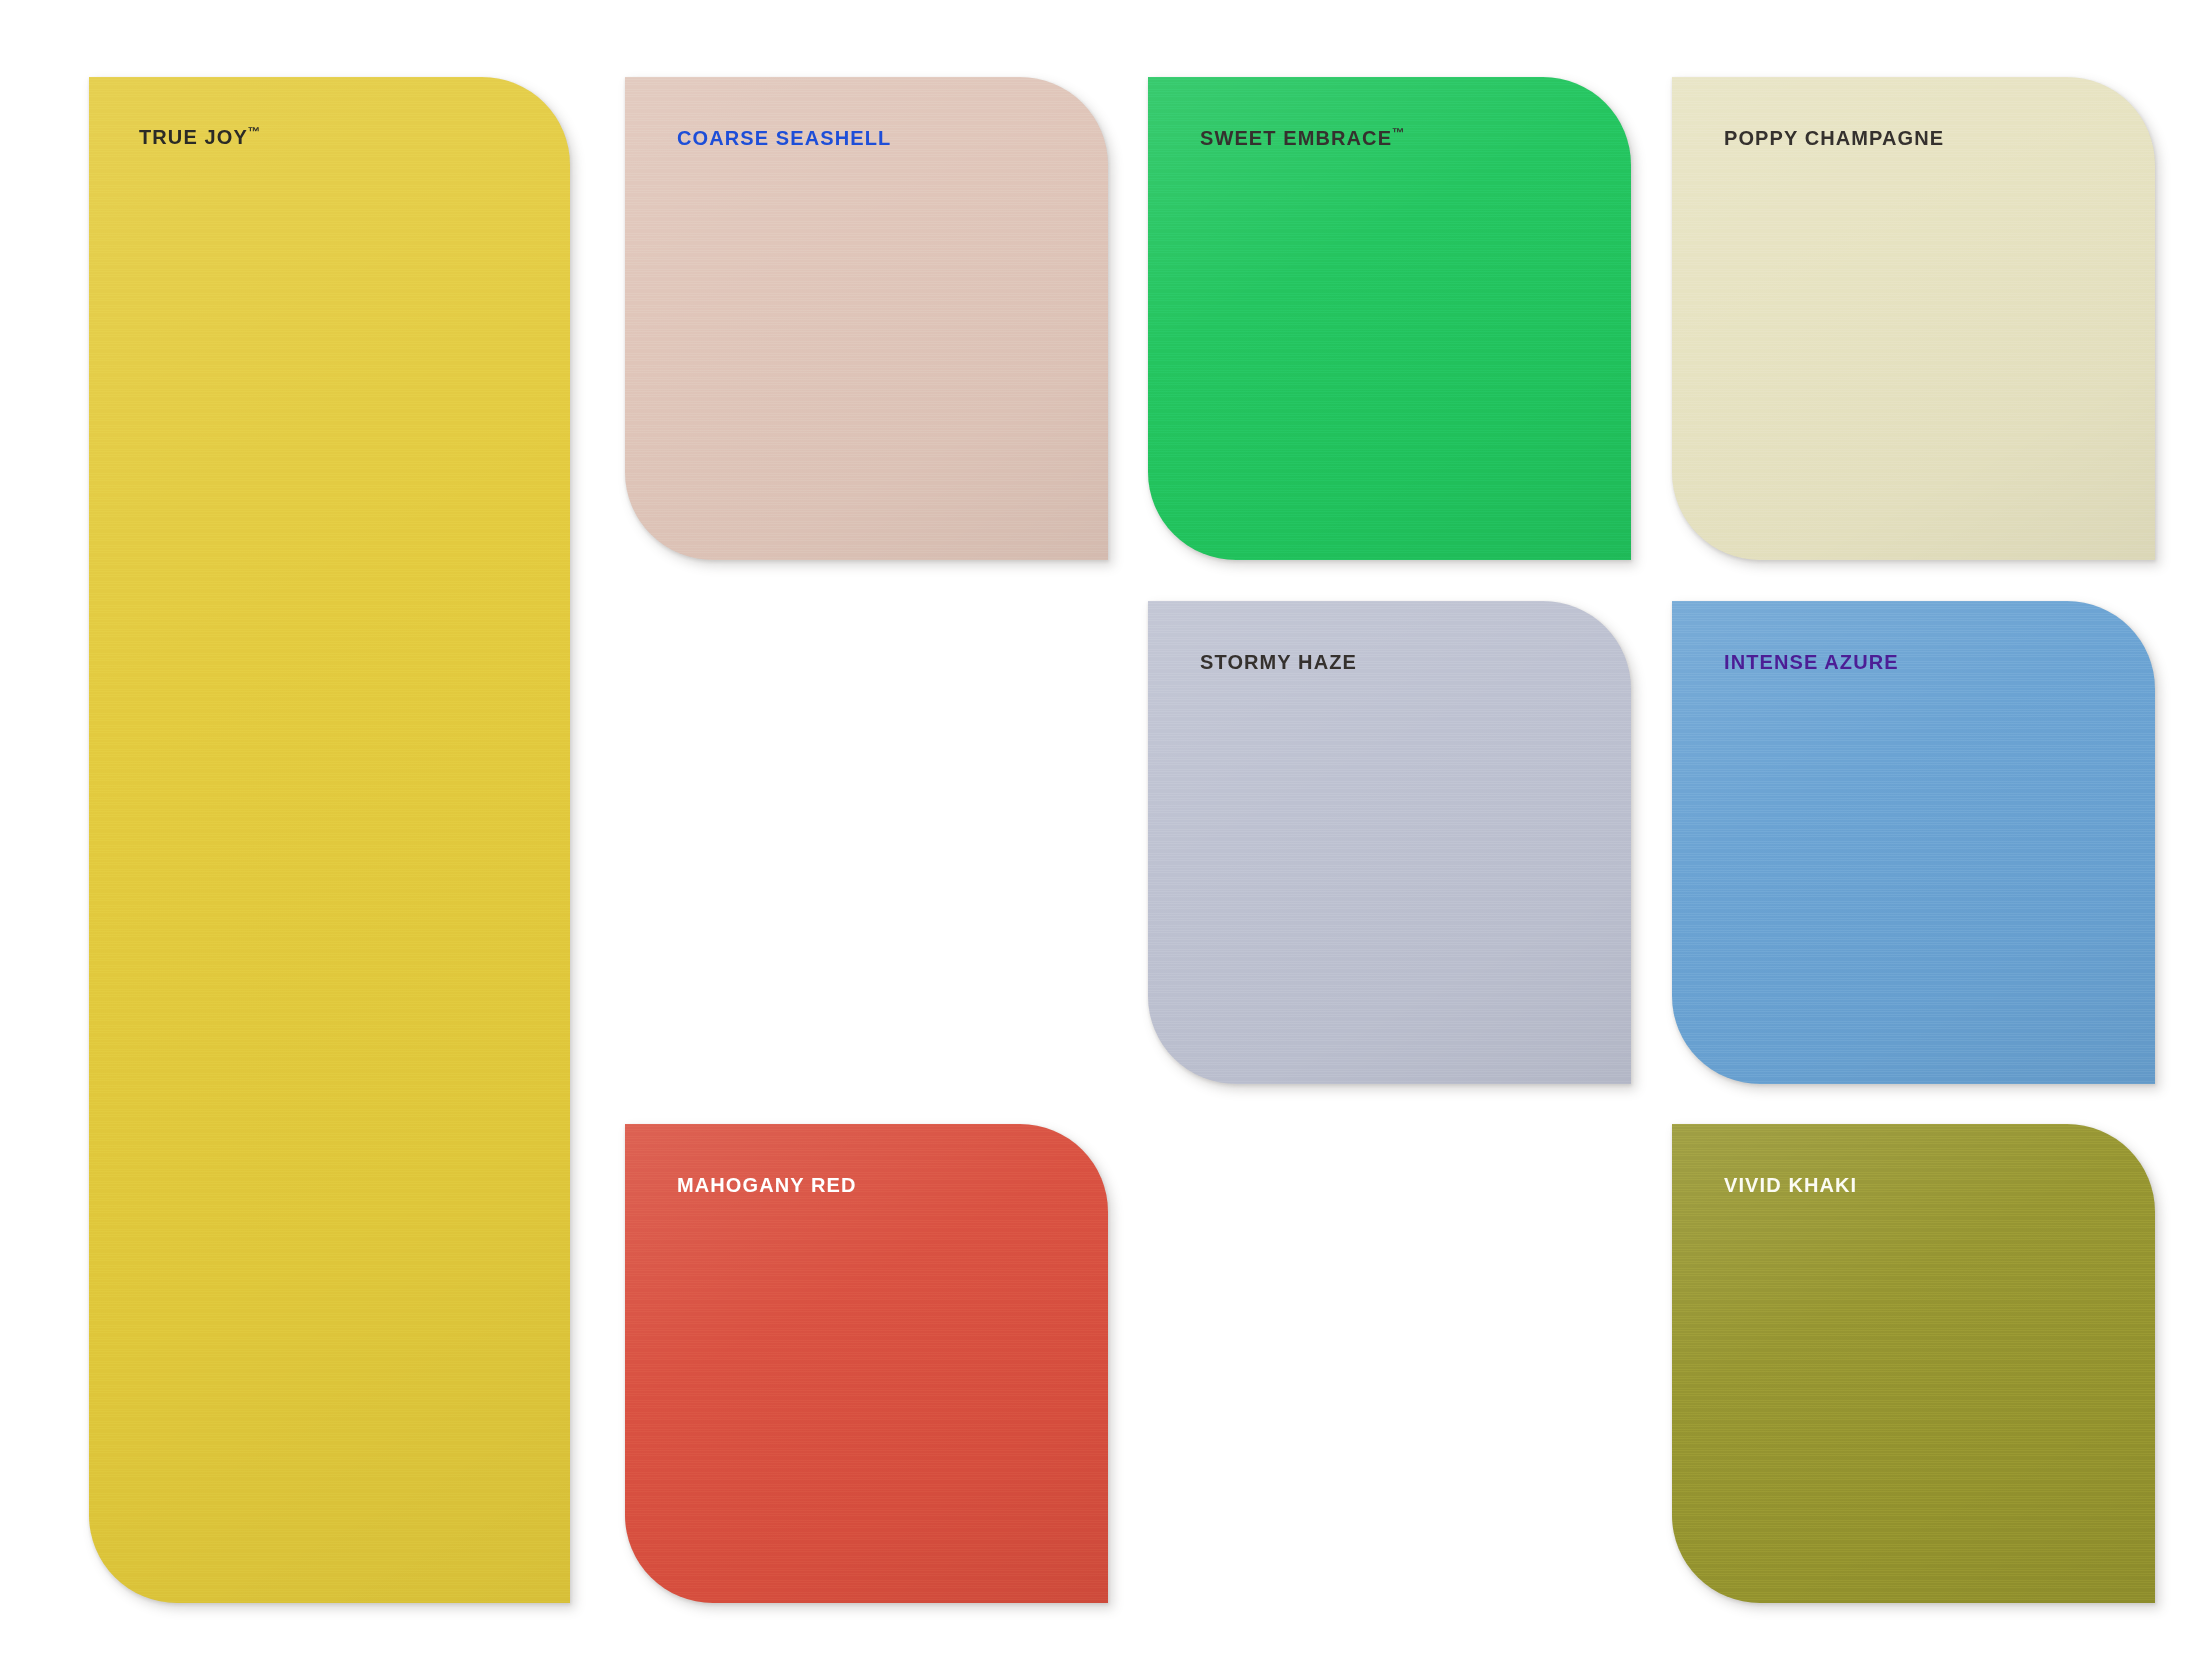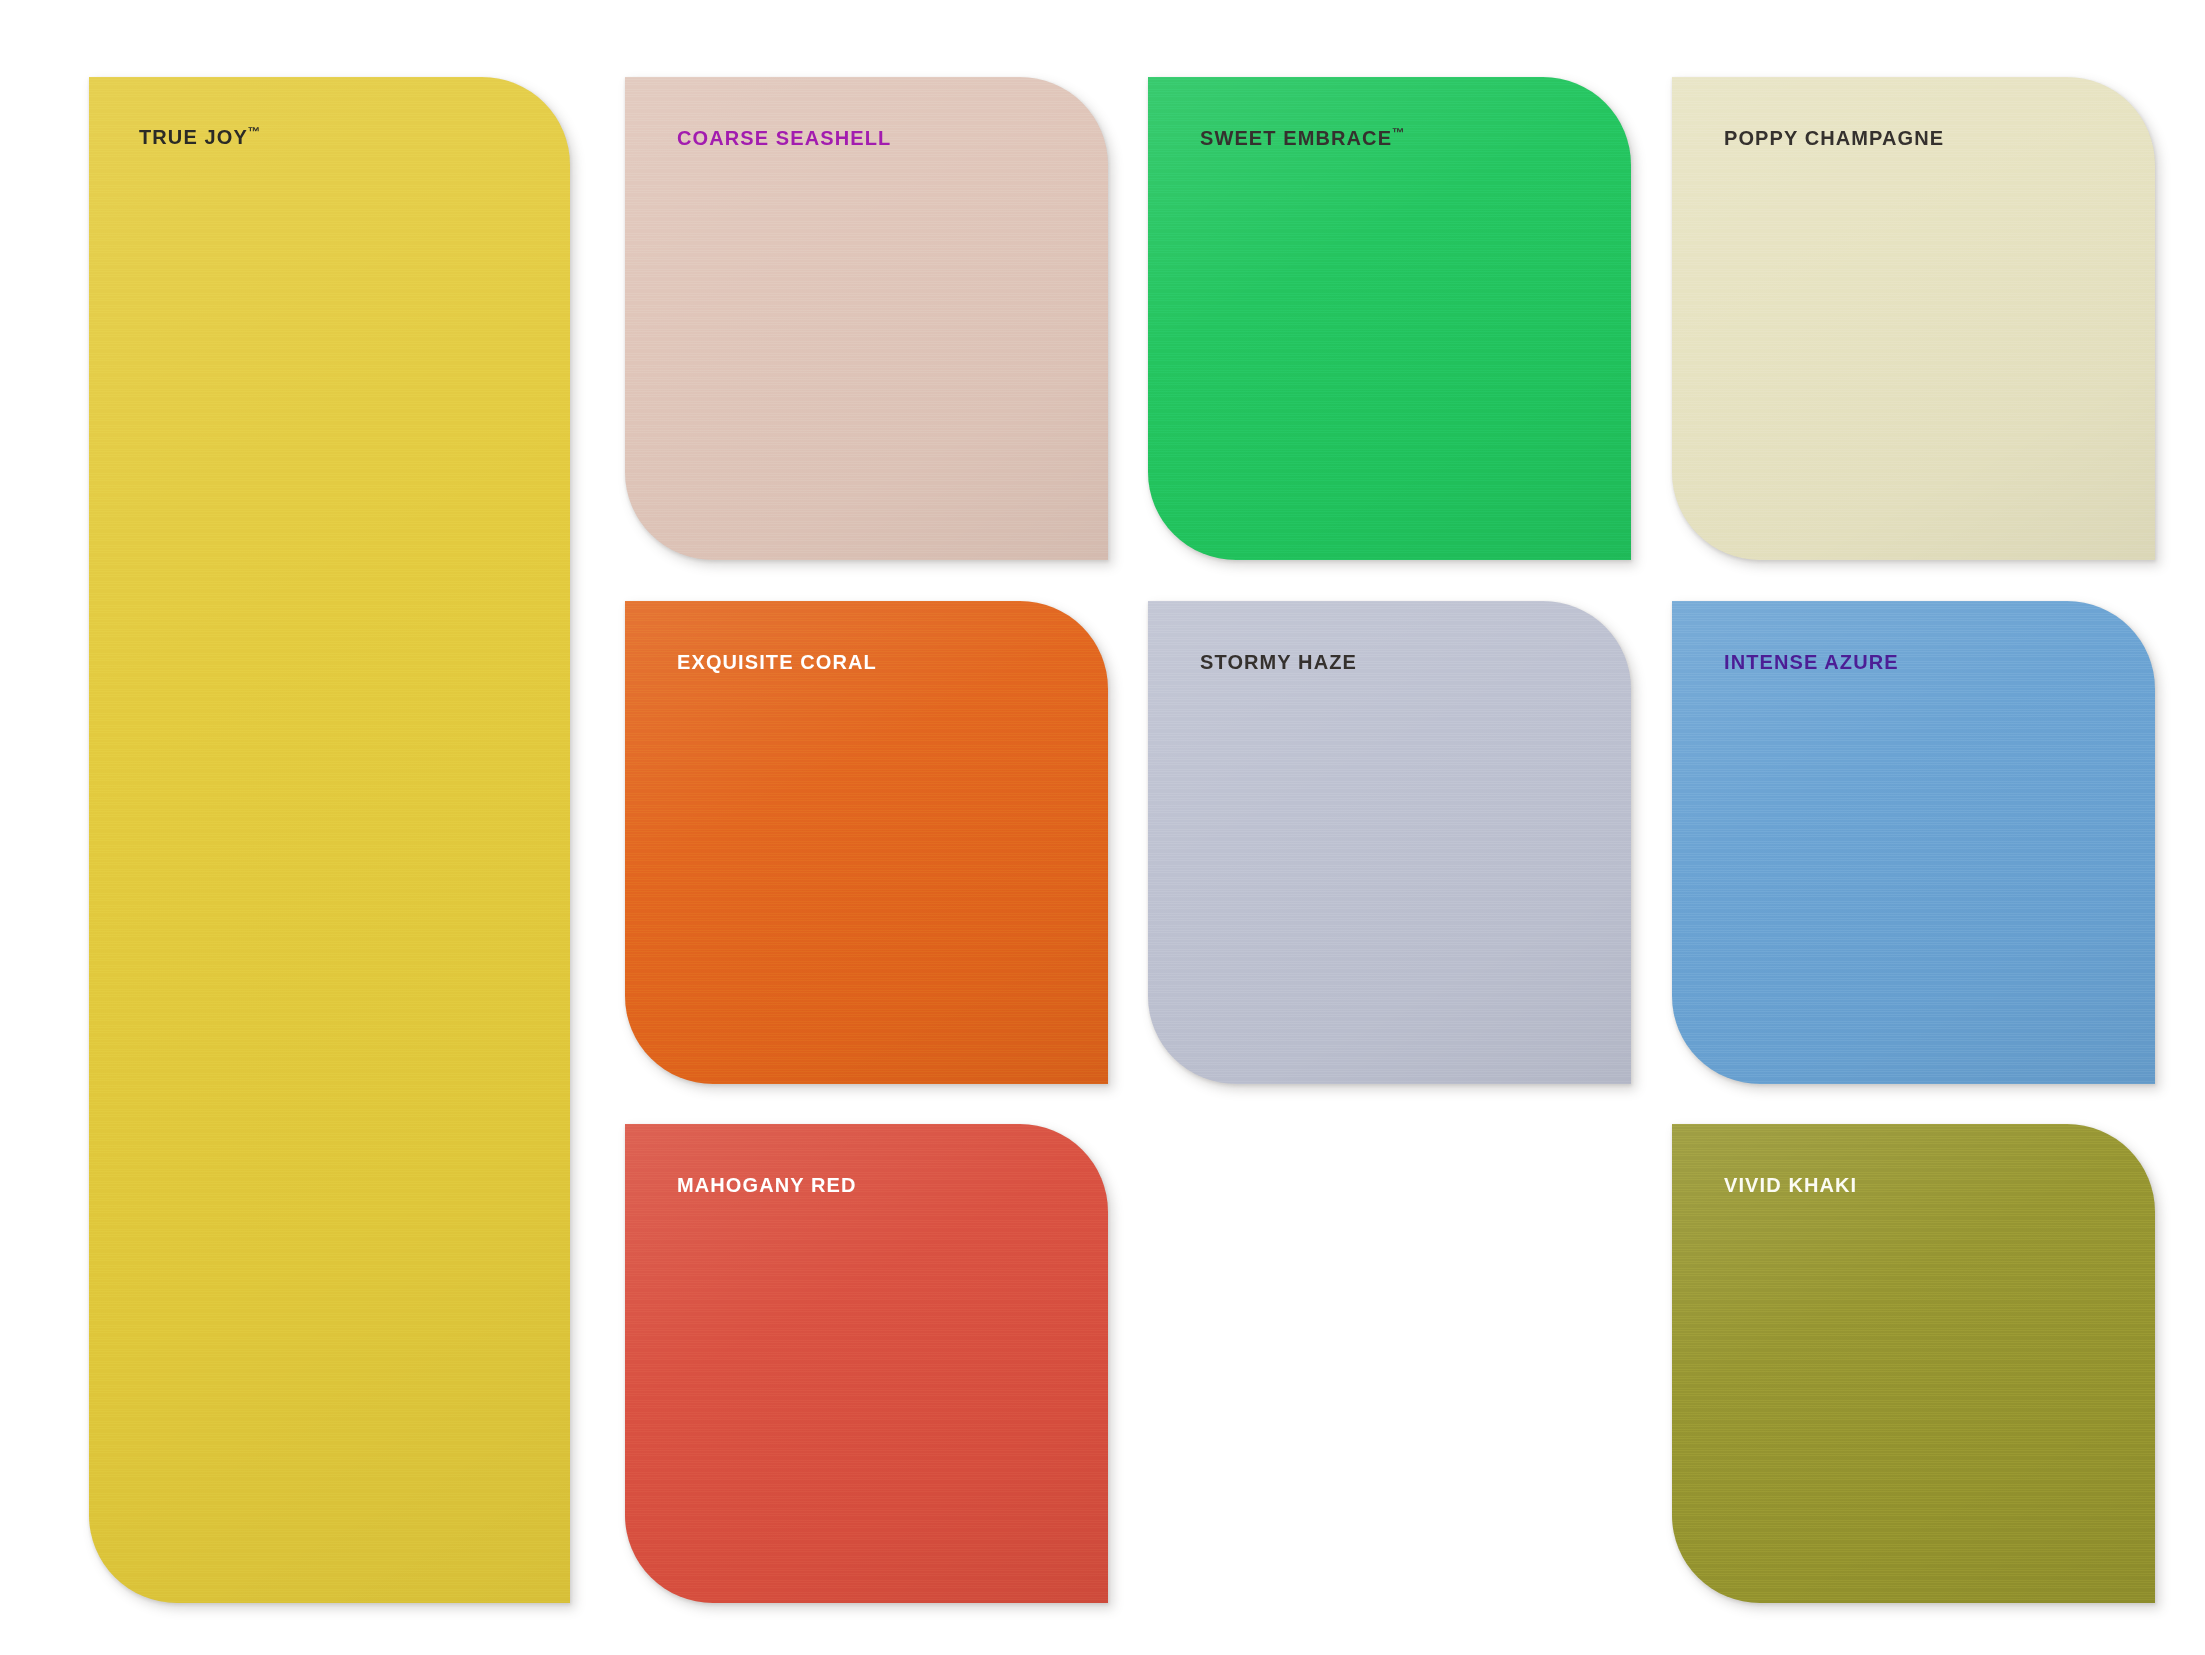--- a/index.html
+++ b/index.html
@@ -92,30 +92,27 @@
   }
 </style>
 </head>
 <body>
 
 <div id="palette-board" style="width: 2205px; height: 1656px; background: rgb(255, 255, 255);">
     <div class="swatch feature" style="left: 89px; top: 77px; width: 481px; height: 1526px; background: rgb(227, 203, 60);">
       <div class="swatch-label" style="color: rgb(43, 43, 38);">TRUE JOY<sup class="tm">™</sup></div>
     </div>
     <div class="swatch" style="left: 625px; top: 77px; width: 483px; height: 483px; background: rgb(224, 198, 186);">
-      <div class="swatch-label" style="color: #a21caf;">COARSE SEASHELL</div>
+      <div class="swatch-label" style="color: #1d4ed8;">COARSE SEASHELL</div>
     </div>
     <div class="swatch" style="left: 1148px; top: 77px; width: 483px; height: 483px; background: #22c55e;">
       <div class="swatch-label" style="color: rgb(53, 49, 46);">SWEET EMBRACE<sup class="tm">™</sup></div>
     </div>
     <div class="swatch" style="left: 1672px; top: 77px; width: 483px; height: 483px; background: rgb(231, 227, 194);">
       <div class="swatch-label" style="color: rgb(53, 49, 46);">POPPY CHAMPAGNE</div>
-    </div>
-    <div class="swatch" style="left: 625px; top: 601px; width: 483px; height: 483px; background: rgb(226, 102, 28);">
-      <div class="swatch-label" style="color: rgb(255, 255, 255);">EXQUISITE CORAL</div>
     </div>
     <div class="swatch" style="left: 1148px; top: 601px; width: 483px; height: 483px; background: rgb(190, 194, 210);">
       <div class="swatch-label" style="color: rgb(53, 49, 46);">STORMY HAZE</div>
     </div>
     <div class="swatch" style="left: 1672px; top: 601px; width: 483px; height: 483px; background: rgb(107, 164, 212);">
       <div class="swatch-label" style="color: #4c1d95;">INTENSE AZURE</div>
     </div>
     <div class="swatch" style="left: 625px; top: 1124px; width: 483px; height: 479px; background: rgb(217, 80, 63);">
       <div class="swatch-label" style="color: rgb(255, 255, 255);">MAHOGANY RED</div>
     </div>

